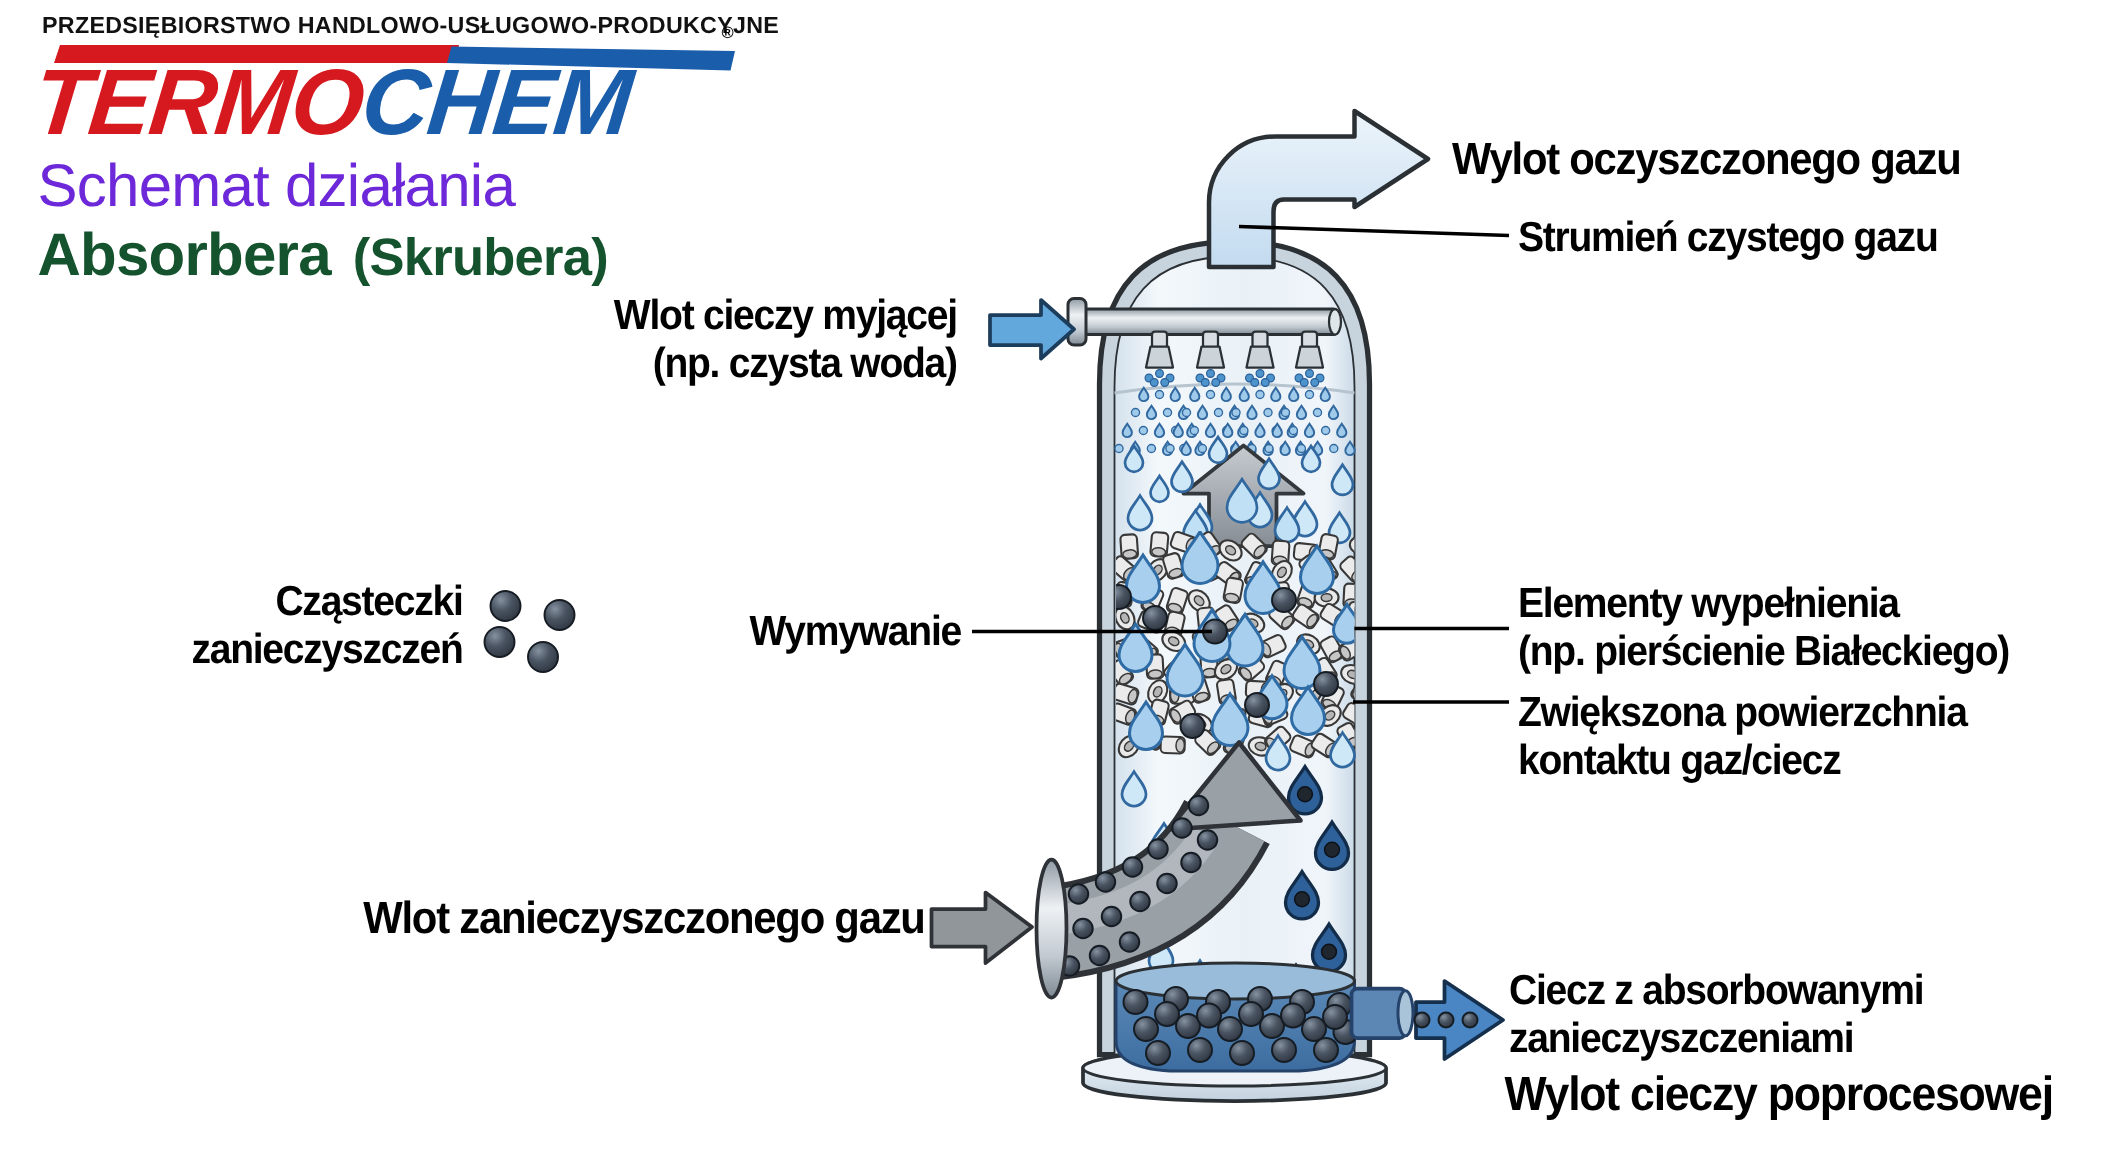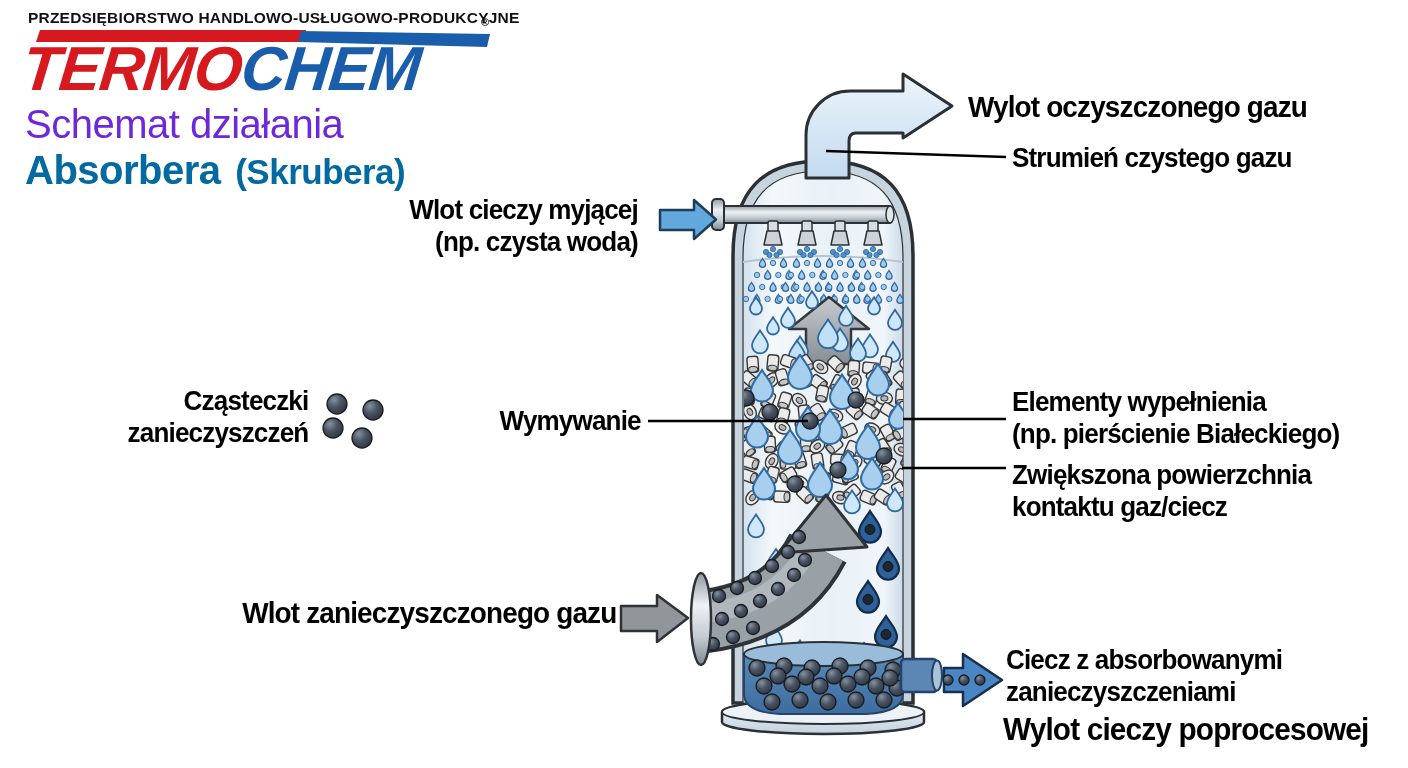--- a/index.html
+++ b/index.html
@@ -6,21 +6,21 @@
   .page{position:relative;width:1408px;height:768px;background:#ffffff;overflow:hidden;
         font-family:"Liberation Sans",sans-serif}
   svg{position:absolute;left:0;top:0}
   .lbl{position:absolute;color:#000;white-space:nowrap}
   .small{font-size:15.5px;font-weight:bold;letter-spacing:.2px;color:#111}
   .reg{font-size:11px;font-weight:bold}
   .brand{position:absolute;font-style:italic;font-weight:bold;font-size:62px;line-height:1;
          letter-spacing:-1px;transform:skewX(-6deg);transform-origin:0 0;white-space:nowrap}
   .b1{color:#d6191f}.b2{color:#1a5dab}
   .title1{position:absolute;font-size:40px;color:#6d28d9;letter-spacing:-.5px;white-space:nowrap}
-  .title2{position:absolute;font-size:40px;color:#0369a1;letter-spacing:-.5px;white-space:nowrap}
+  .title2{position:absolute;font-size:40px;color:#14532d;letter-spacing:-.5px;white-space:nowrap}
   .t2b{font-weight:bold}
   .t2n{font-weight:bold;font-size:35px;margin-left:4px}
   .lab{position:absolute;font-weight:bold;font-size:28px;letter-spacing:-.9px;line-height:1.14;
        color:#000;white-space:nowrap;transform:scaleX(.93);transform-origin:0 0}
   .lab.r{text-align:right;transform-origin:100% 0}
   .fs30{font-size:30px}.fs32{font-size:32px}
   .ln{display:block}
 </style>
 </head>
 <body>

